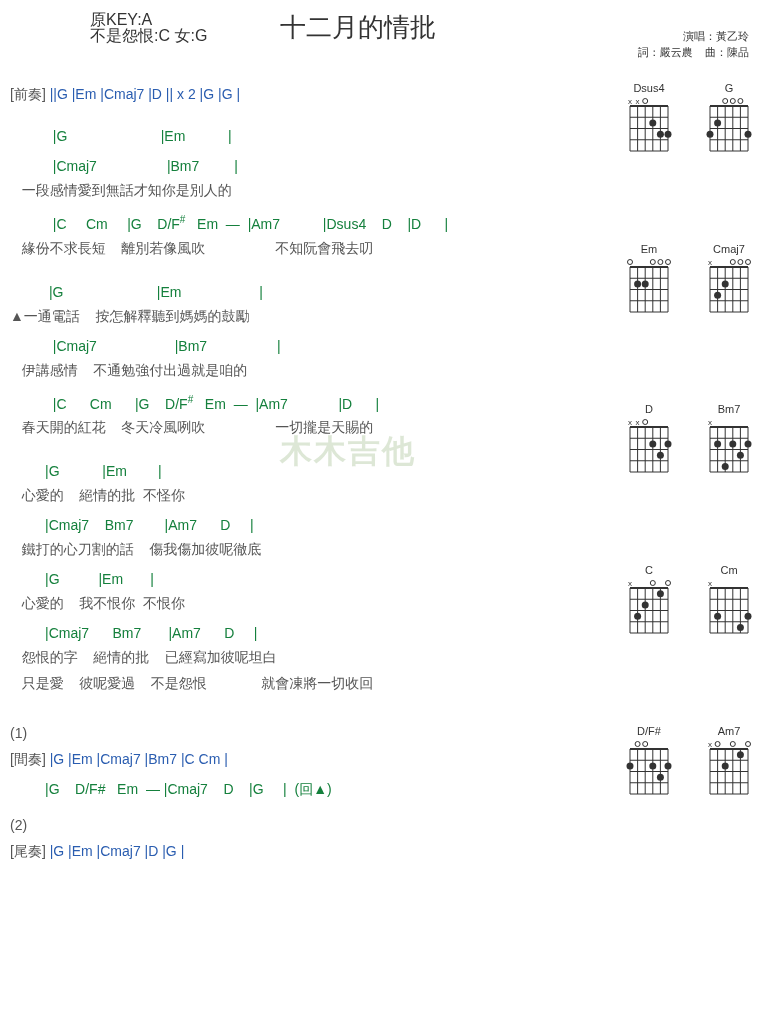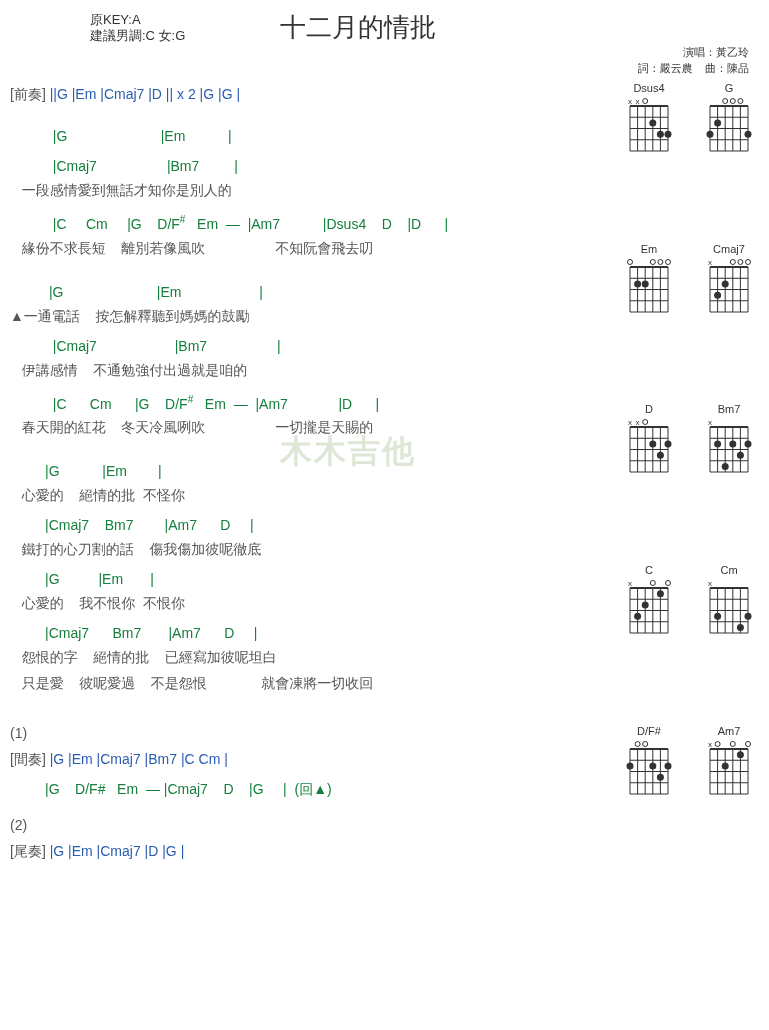--- a/index.html
+++ b/index.html
@@ -13,41 +13,40 @@
   }
   .header {
     position: relative;
     height: 60px;
     margin-bottom: 12px;
   }
   .key-info {
     position: absolute;
     left: 80px;
     top: 2px;
-    font-size: 13px;
+    font-size: 16px;
     line-height: 16px;
     color: #333;
   }
   .title {
     position: absolute;
     left: 270px;
     top: 0;
     font-size: 26px;
     color: #333;
     text-align: center;
   }
   .credits {
     position: absolute;
     right: 10px;
     top: 18px;
     font-size: 11px;
     text-align: right;
     line-height: 16px;
     color: #333;
-    margin-top: 16px;
   }
   .main {
     display: flex;
   }
   .chart {
     flex: 1;
     line-height: 24px;
   }
   .chord-line, .lyric-line {
     white-space: pre;
@@ -99,21 +98,21 @@
     letter-spacing: 2px;
     pointer-events: none;
   }
 </style>
 </head>
 <body>
 
 <div class="header">
   <div class="key-info">
     <div>原KEY:A</div>
-    <div>建議男調:C 女:G</div>
+    <div>不是怨恨:C 女:G</div>
   </div>
   <div class="title">十二月的情批</div>
   <div class="credits">
     <div>演唱：黃乙玲</div>
     <div>
       <span>詞：嚴云農</span>&nbsp;&nbsp;&nbsp;
       <span>曲：陳品</span>
     </div>
   </div>
 </div>

